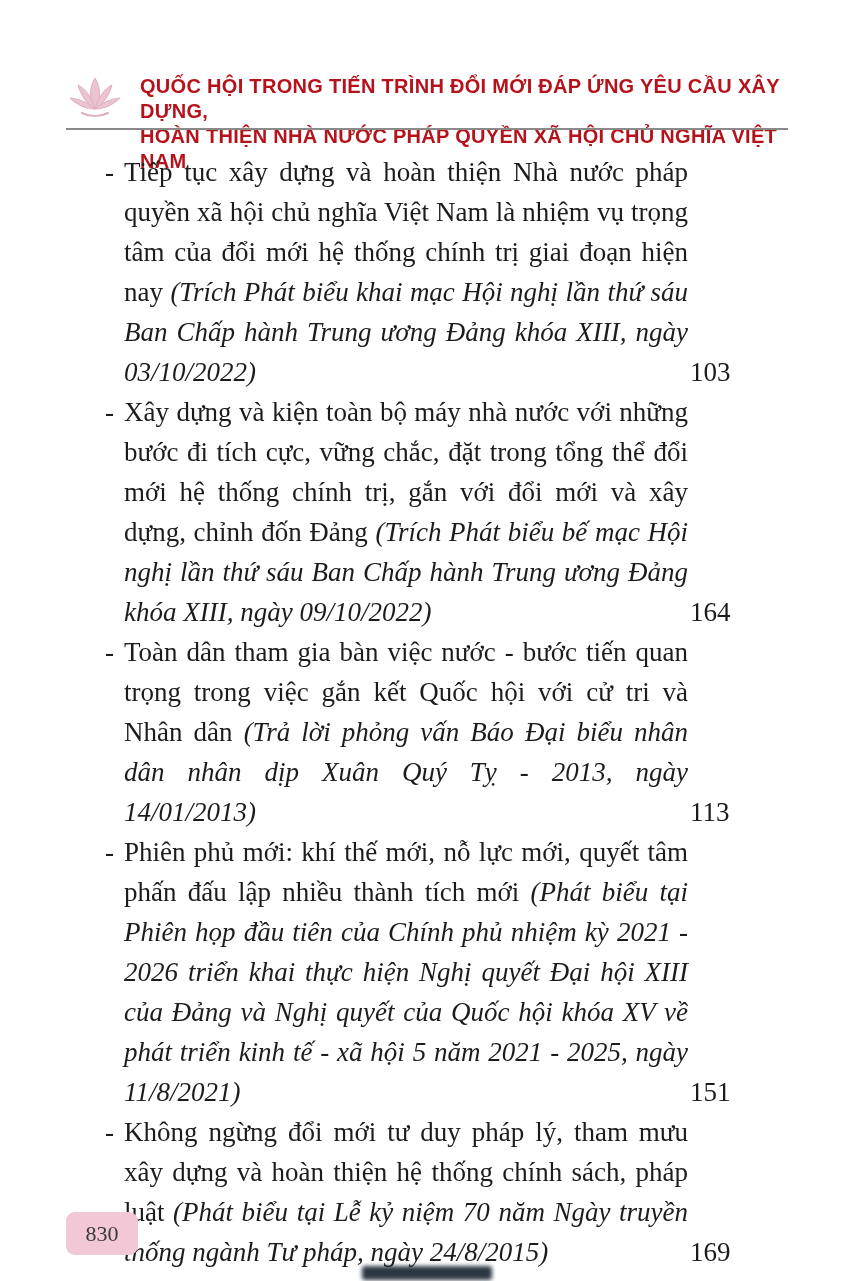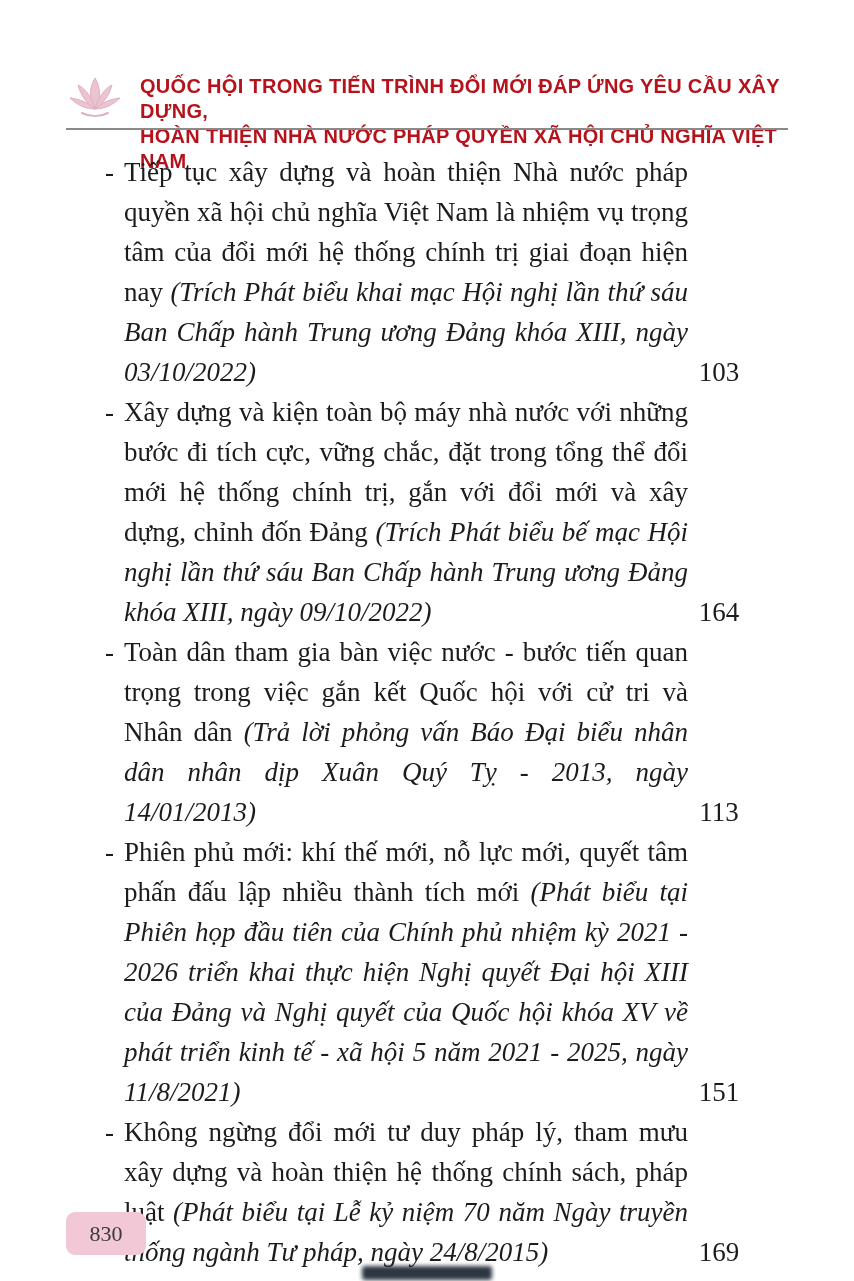--- a/index.html
+++ b/index.html
@@ -73,32 +73,32 @@
     display: inline-block;
     width: 19px;
     text-indent: 0;
   }
   .entry-source { font-style: italic; }
   .pagenum {
     position: absolute;
     right: 0;
     bottom: 0;
     width: 58px;
-    text-align: center;
+    text-align: left;
     text-indent: 0;
     font-style: normal;
     margin-top: 40px;
   }
 
   
   .footer-page {
     position: absolute;
     left: 66px;
     top: 1212px;
-    width: 80px;
+    width: 72px;
     height: 43px;
     background: #f2c7d6;
     border-radius: 9px;
     display: flex;
     align-items: center;
     justify-content: center;
     font-size: 22px;
     color: #3a3a3a;
   }
   .bottom-blur {

